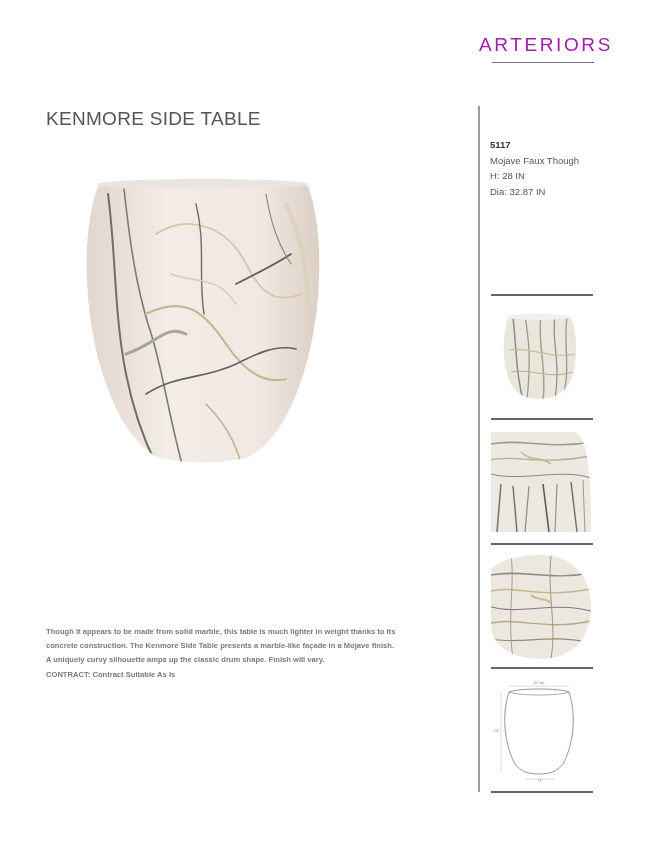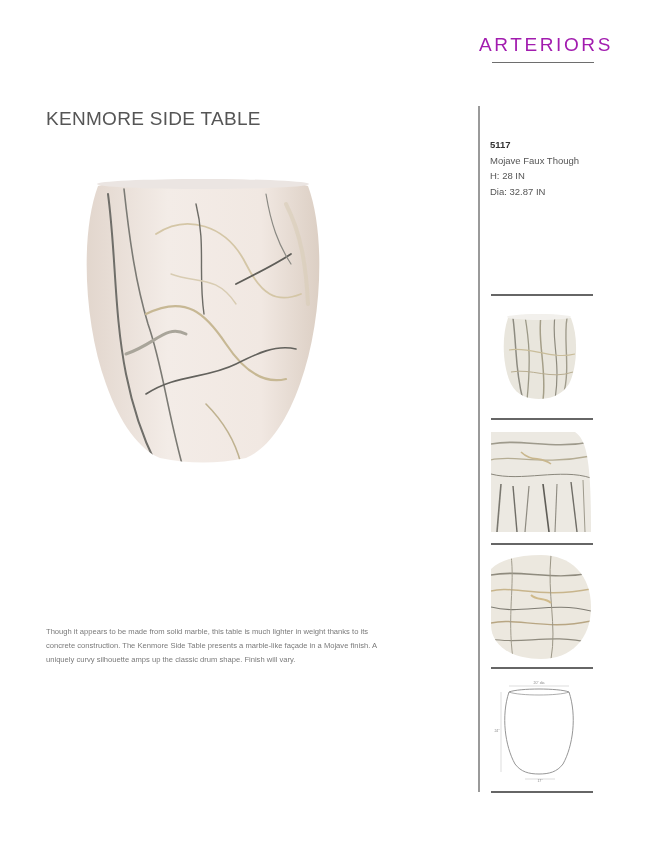--- a/index.html
+++ b/index.html
@@ -30,21 +30,21 @@
     .sep { position: absolute; left: 491px; width: 102px; height: 1.5px; background: #666; }
 
     .thumb { position: absolute; left: 491px; width: 102px; }
 
     .main-img { position: absolute; left: 86px; top: 174px; width: 234px; height: 290px; }
 
     .desc {
       position: absolute; left: 46px; top: 625px; width: 350px;
       font-size: 7.6px; line-height: 14.2px; color: #7a7a7a;
     }
-    .desc p { margin: 0; }
+    .desc p { margin: 0; font-weight: bold; }
   </style>
 </head>
 <body>
 
 <div class="brand">ARTERIORS</div>
 <div class="brand-underline"></div>
 
 <h1 class="title">KENMORE SIDE TABLE</h1>
 
 <div class="side-rule"></div>
@@ -162,13 +162,14 @@
   <path d="M18,16 C28,12 68,12 78,16 C86,40 82,70 72,88 C66,96 58,98 48,98 C38,98 30,96 24,88 C14,70 10,40 18,16 Z" fill="none" stroke="#8a8a8a" stroke-width="0.9"></path>
   <path d="M18,16 C28,20 68,20 78,16" fill="none" stroke="#8a8a8a" stroke-width="0.7"></path>
   <line x1="34" y1="103" x2="64" y2="103" stroke="#c8c8c8" stroke-width="0.6"></line>
   <text x="49" y="106" font-size="3.5" fill="#888" text-anchor="middle" font-family="Liberation Sans, sans-serif">17"</text>
 </svg>
 
 <div class="sep" style="top:791px"></div>
 
 <div class="desc">
   <p>Though it appears to be made from solid marble, this table is much lighter in weight thanks to its concrete construction. The Kenmore Side Table presents a marble-like façade in a Mojave finish. A uniquely curvy silhouette amps up the classic drum shape. Finish will vary.</p>
+  <p>CONTRACT: Contract Suitable As Is</p>
 </div>
 
 </body></html>

